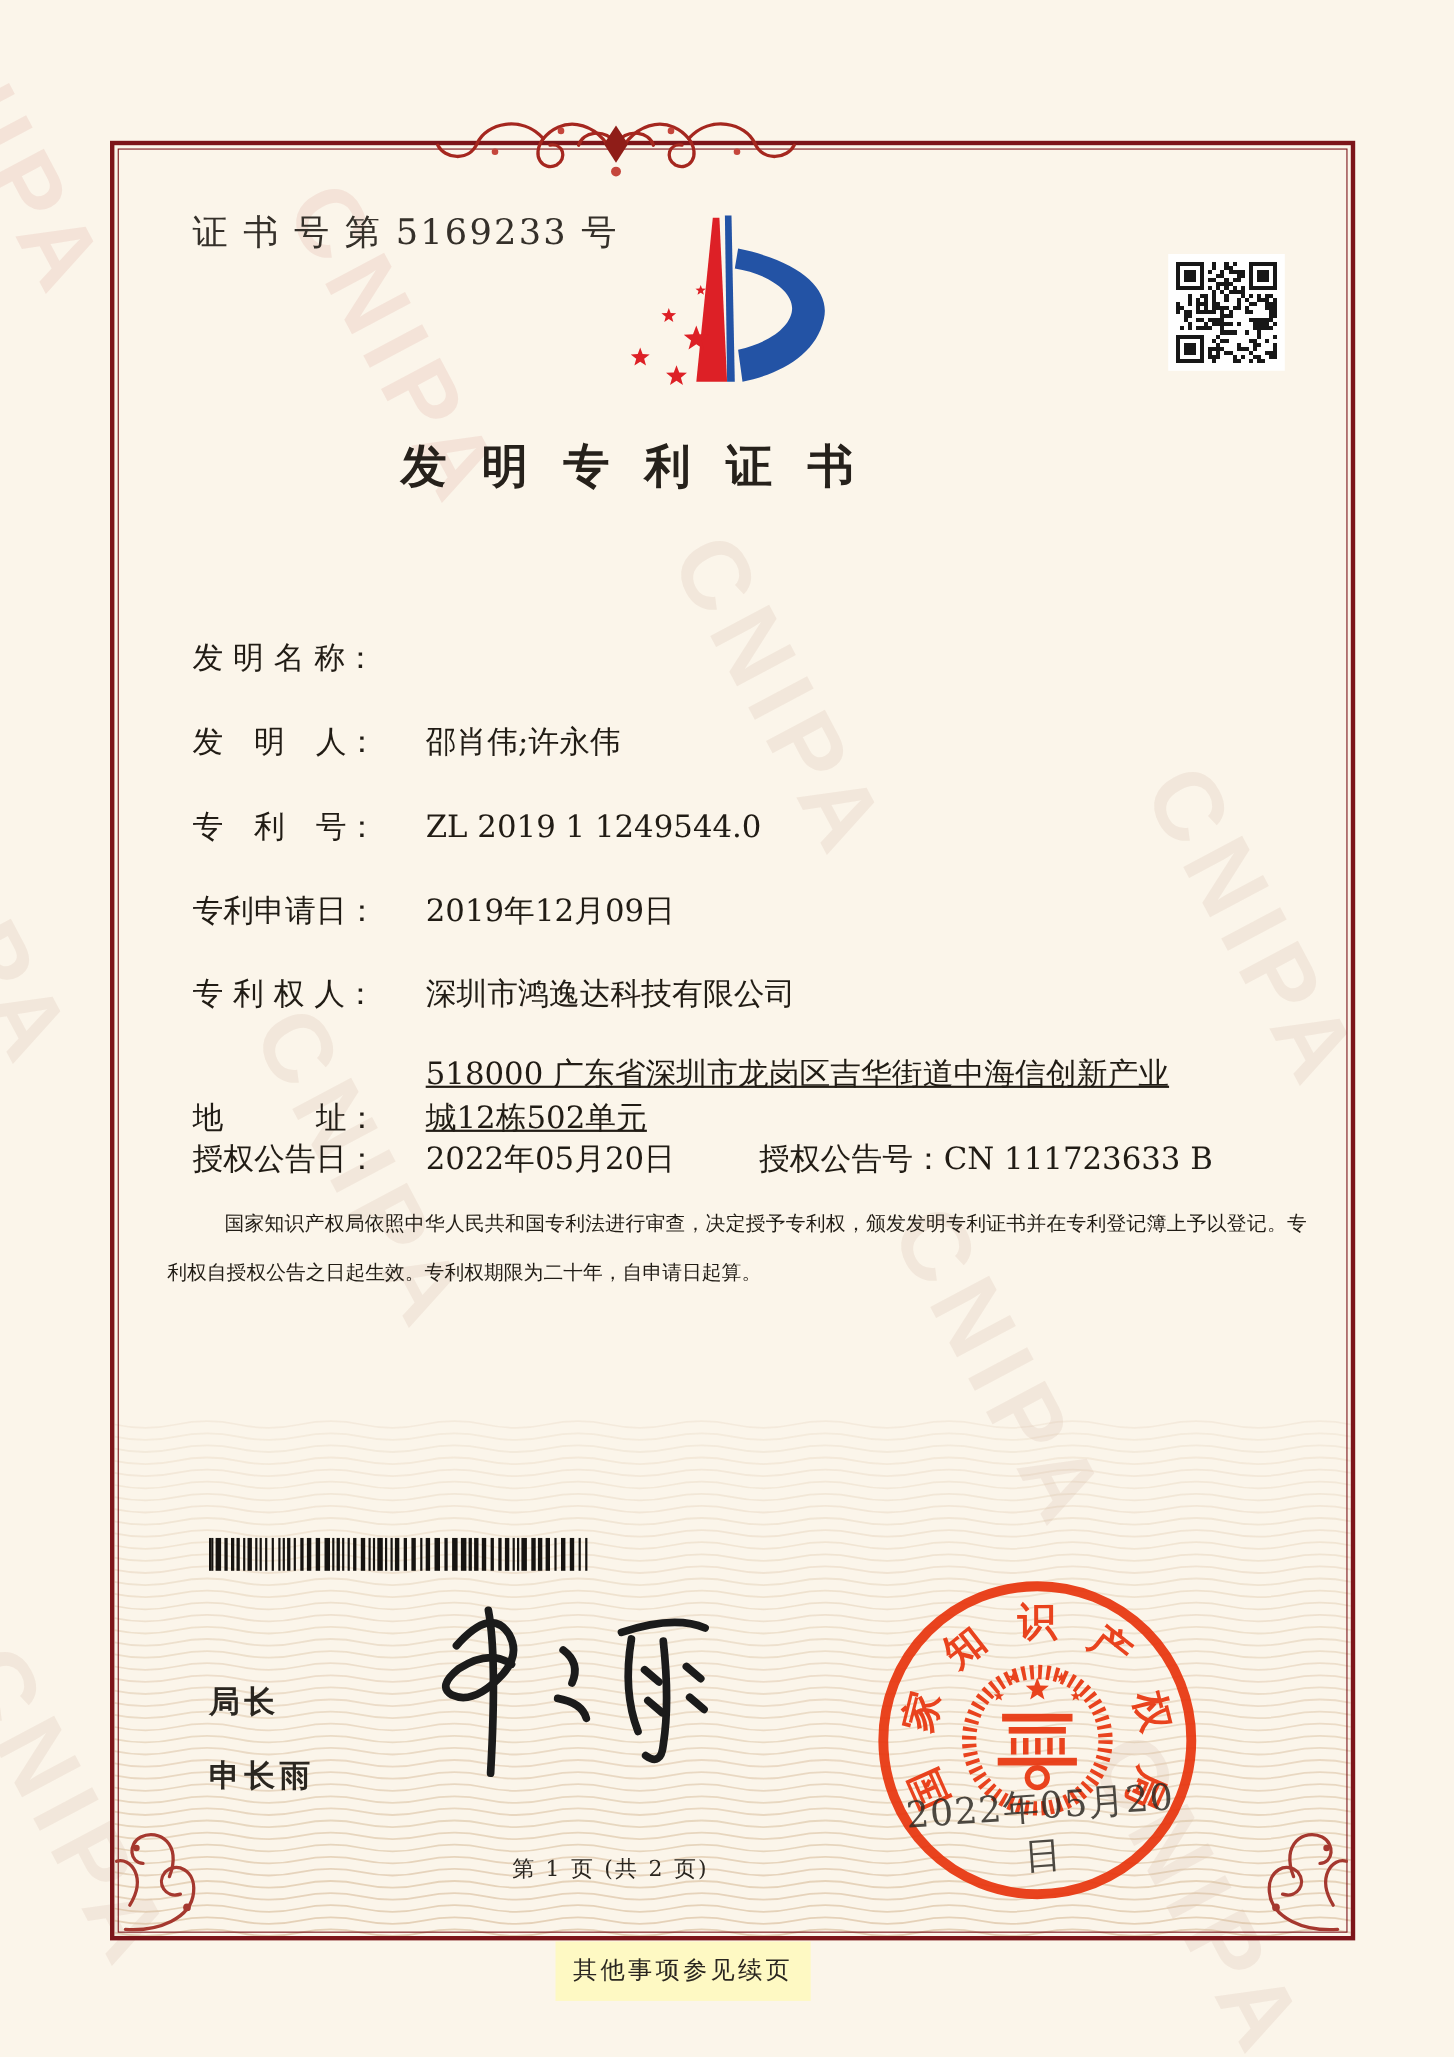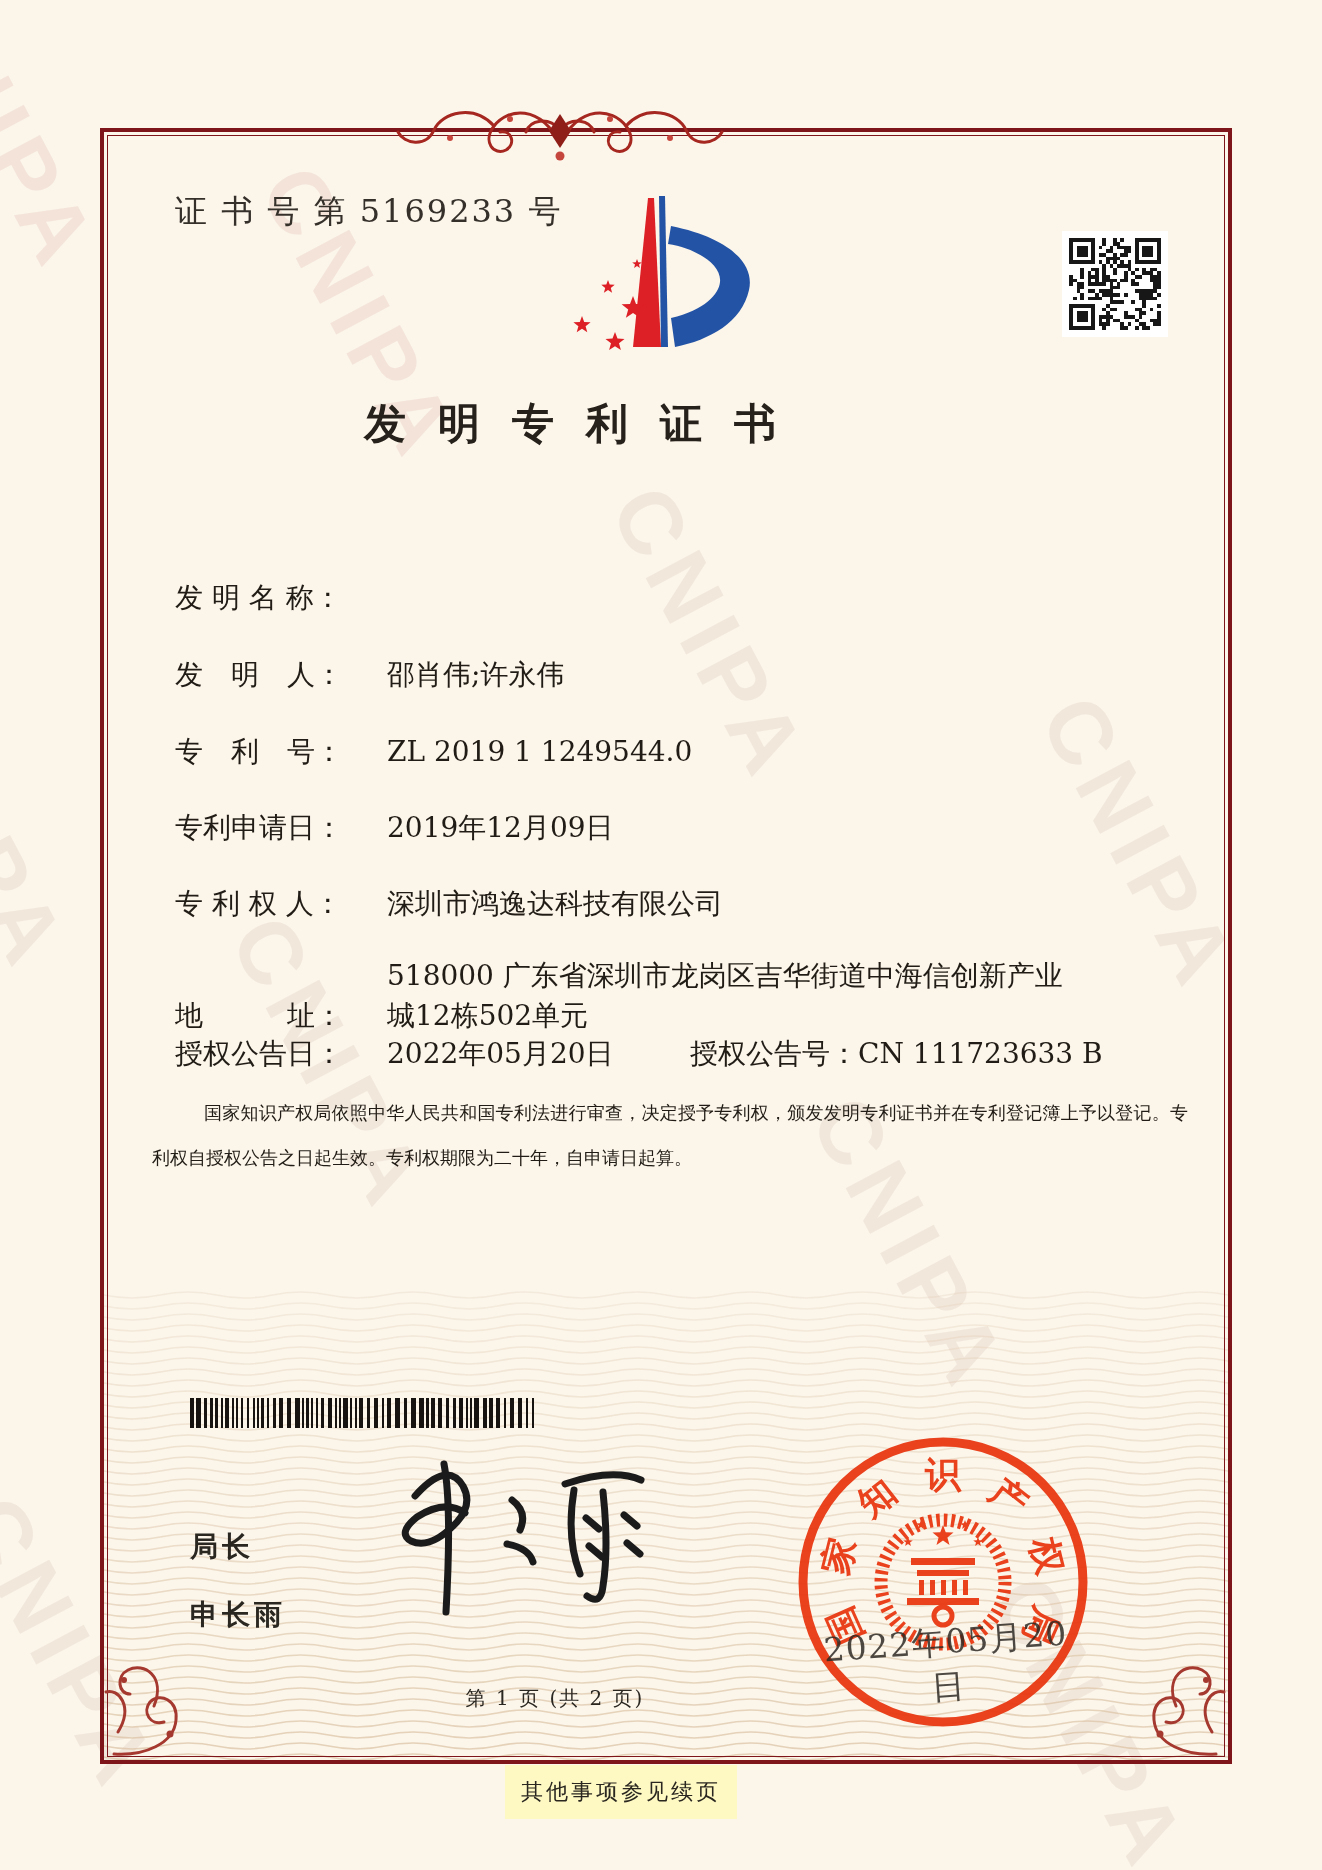--- a/index.html
+++ b/index.html
@@ -42,21 +42,21 @@
     text-align:center;font-size:42px;font-weight:700;
     letter-spacing:32px;text-indent:32px;color:#26211b;
   }
   .row{
     position:absolute;left:175px;width:1035px;
     display:flex;align-items:flex-end;
     font-size:28px;line-height:40px;gap:44px;
   }
   .flabel{flex:none;width:168px;white-space:pre;}
   .fvalue{flex:none;}
-  .row.address .fvalue{width:678px;word-break:break-all;}
+  .row.address .fvalue{width:678px;word-break:break-all;text-decoration:underline;}
   .pair2{position:absolute;left:515px;display:flex;}
   .paras{
     position:absolute;left:152px;top:1090px;width:1036px;
     font-size:18px;line-height:45px;text-align:justify;
   }
   .paras p{margin:0;text-indent:52px;}
   .sig-label{
     position:absolute;left:190px;
     font-family:"Liberation Sans", sans-serif;
     font-weight:600;font-size:28px;color:#2a2620;letter-spacing:4px;

